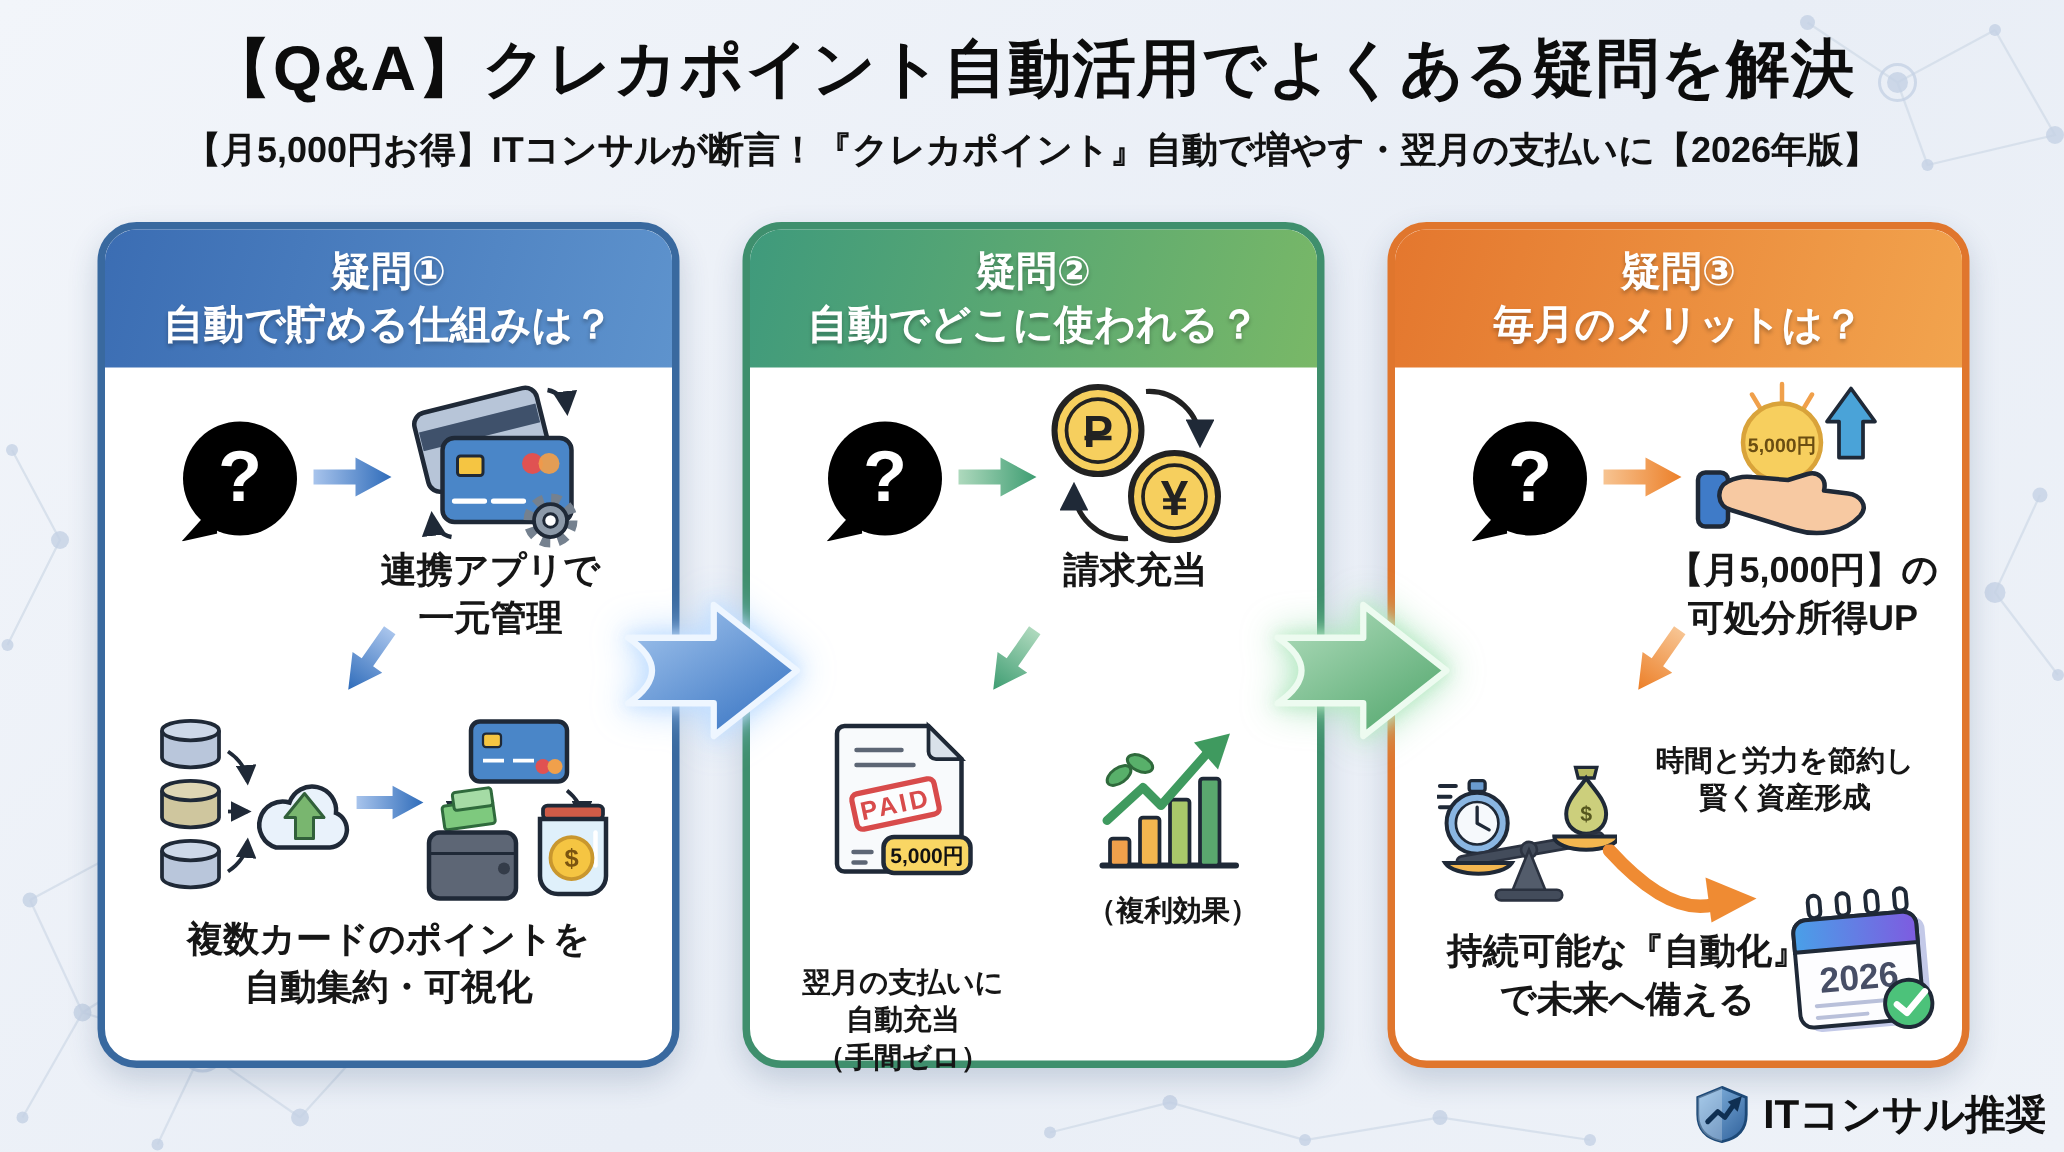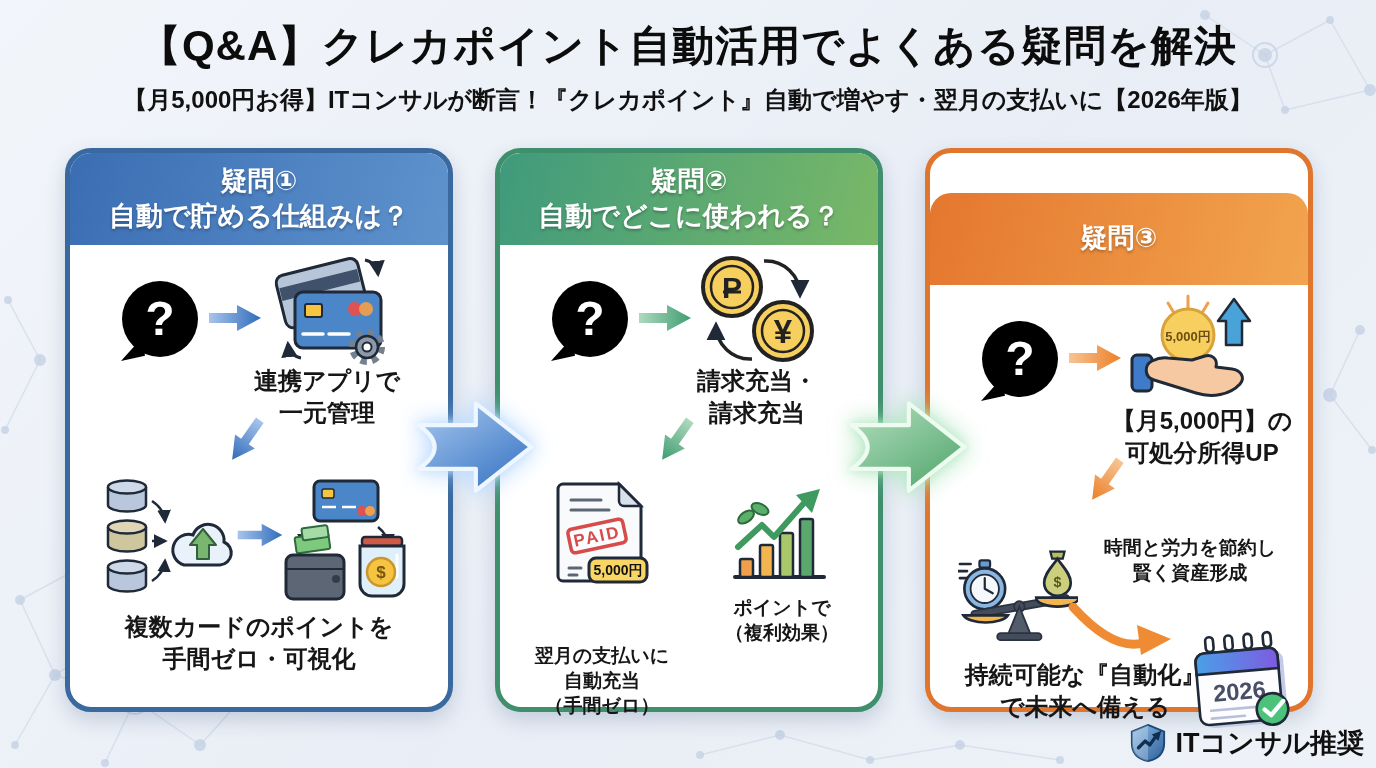--- a/index.html
+++ b/index.html
@@ -21,21 +21,21 @@
           box-shadow:0 8px 20px rgba(40,70,110,.20); }
   .card1 { left:65px;  border-color:#39699f; }
   .card2 { left:495px; border-color:#3f8f6d; }
   .card3 { left:925px; border-color:#e0762d; }
 
   .card-header { height:92px; border-radius:21px 21px 0 0; display:flex; flex-direction:column;
                  justify-content:center; align-items:center; color:#fff; font-weight:900;
                  text-shadow:0 2px 3px rgba(0,0,0,.28); line-height:1.3; }
   .hdr1 { background:linear-gradient(105deg,#3b6db3,#5e93cd); }
   .hdr2 { background:linear-gradient(105deg,#3f9a7c,#79b867); }
-  .hdr3 { background:linear-gradient(105deg,#e4772e,#f2a44e);margin-top:40px; }
+  .hdr3 { background:linear-gradient(105deg,#e4772e,#f2a44e); }
   .hline { font-size:27px; }
 
   .card-body { position:relative; height:454px; }
 
   .qbubble { position:absolute; width:76px; height:76px; background:#000; border-radius:50%;
              display:flex; align-items:center; justify-content:center; }
   .qbubble::after { content:""; position:absolute; left:-1px; bottom:-4px; width:24px; height:24px;
                     background:#000; clip-path:polygon(0 100%,90% 0,100% 78%); }
   .qmark { color:#fff; font-size:48px; font-weight:900; line-height:1; }
 
@@ -220,21 +220,21 @@
           <circle cx="52" cy="102" r="4" fill="#343c49"></circle>
           <rect x="78" y="60" width="40" height="9" rx="3" fill="#cf5b47" stroke="#1f2937" stroke-width="2.5"></rect>
           <path d="M76,69 h44 v38 a12,12 0 0 1 -12,12 h-20 a12,12 0 0 1 -12,-12 z" fill="#dff0fb" stroke="#1f2937" stroke-width="3"></path>
           <path d="M113,78 v22" stroke="#fff" stroke-width="3" stroke-linecap="round"></path>
           <circle cx="97" cy="95" r="14" fill="#f5c542" stroke="#c9972e" stroke-width="2.5"></circle>
           <text x="97" y="101" text-anchor="middle" font-size="17" font-weight="900" fill="#7a5410">$</text>
         </svg>
       </div>
       <div class="cap" style="left:10px;top:366px;width:358px;">
         <div>複数カードのポイントを</div>
-        <div>手間ゼロ・可視化</div>
+        <div>自動集約・可視化</div>
       </div>
     </div>
   </section>
 
   <section class="card card2">
     <header class="card-header hdr2">
       <div class="hline">疑問②</div>
       <div class="hline">自動でどこに使われる？</div>
     </header>
     <div class="card-body">
@@ -253,21 +253,20 @@
           <text x="36" y="47" text-anchor="middle" font-size="30" font-weight="900" fill="#222">P</text>
           <path d="M27,41 h18" stroke="#222" stroke-width="3"></path>
           <circle cx="87" cy="80" r="29" fill="#f6cf5e" stroke="#222" stroke-width="4"></circle>
           <circle cx="87" cy="80" r="21" fill="none" stroke="#222" stroke-width="2.5"></circle>
           <text x="87" y="92" text-anchor="middle" font-size="33" font-weight="900" fill="#222">¥</text>
           <path d="M68,10 a34,34 0 0 1 36,34" fill="none" stroke="#222" stroke-width="3.5" marker-end="url(#mkd)"></path>
           <path d="M56,108 a34,34 0 0 1 -36,-34" fill="none" stroke="#222" stroke-width="3.5" marker-end="url(#mkd)"></path>
         </svg>
       </div>
       <div class="cap" style="left:147px;top:120px;width:220px;">
-        <div>請求充当・</div>
         <div>請求充当</div>
       </div>
       <div class="sarrow darr" style="left:150px;top:180px;">
         <svg width="52" height="30" viewBox="0 0 56 32">
             <path d="M2,11 h28 V3 l24,13 -24,13 v-8 H2 z" fill="url(#gA2)"></path>
           </svg>
       </div>
       <div class="icon" style="left:55px;top:235px;">
         <svg width="95" height="105" viewBox="0 0 95 105">
           <path d="M8,4 h56 l22,22 v70 a5,5 0 0 1 -5,5 h-73 a5,5 0 0 1 -5,-5 v-87 a5,5 0 0 1 5,-5 z" fill="#f8fafc" stroke="#1f2937" stroke-width="3"></path>
@@ -293,29 +292,29 @@
           <ellipse cx="14" cy="34" rx="9" ry="5" fill="#58b06a" stroke="#2f6a3c" stroke-width="2" transform="rotate(-35 14 34)"></ellipse>
           <ellipse cx="28" cy="26" rx="9" ry="5" fill="#58b06a" stroke="#2f6a3c" stroke-width="2" transform="rotate(25 28 26)"></ellipse>
         </svg>
       </div>
       <div class="cap small" style="left:12px;top:350px;width:180px;margin-top:48px;">
         <div>翌月の支払いに</div>
         <div>自動充当</div>
         <div>（手間ゼロ）</div>
       </div>
       <div class="cap small" style="left:192px;top:350px;width:180px;">
-        <div>ポイントで</div>
         <div>（複利効果）</div>
       </div>
     </div>
   </section>
 
   <section class="card card3">
     <header class="card-header hdr3">
       <div class="hline">疑問③</div>
+      <div class="hline">毎月のメリットは？</div>
     </header>
     <div class="card-body">
       <div class="qbubble" style="left:52px;top:36px;">
         <span class="qmark">?</span>
       </div>
       <div class="sarrow" style="left:137px;top:57px;">
         <svg width="56" height="32" viewBox="0 0 56 32">
             <path d="M2,11 h28 V3 l24,13 -24,13 v-8 H2 z" fill="url(#gA3)"></path>
           </svg>
       </div>

